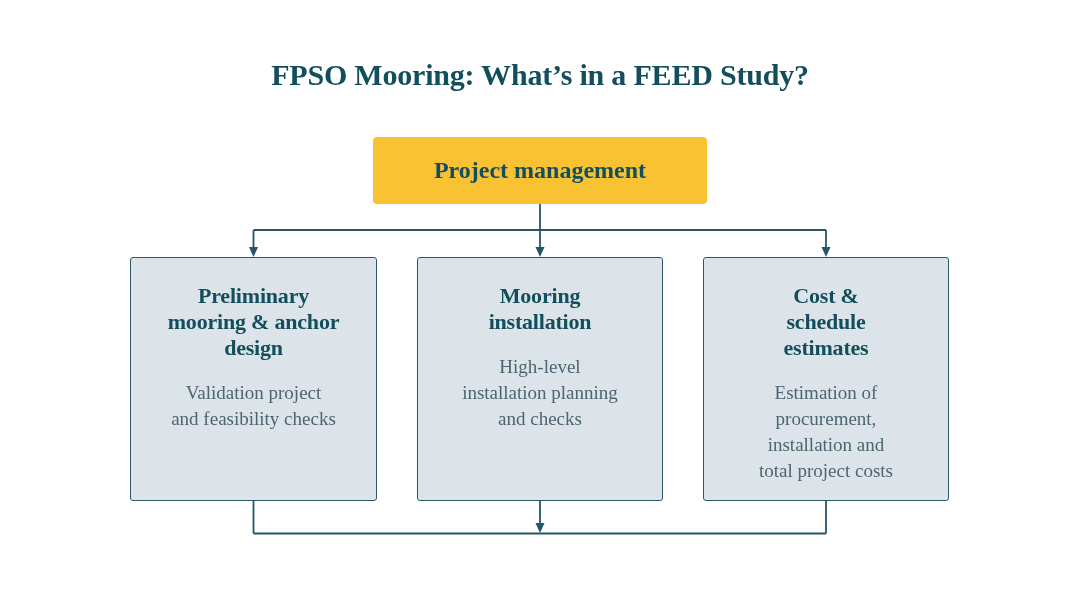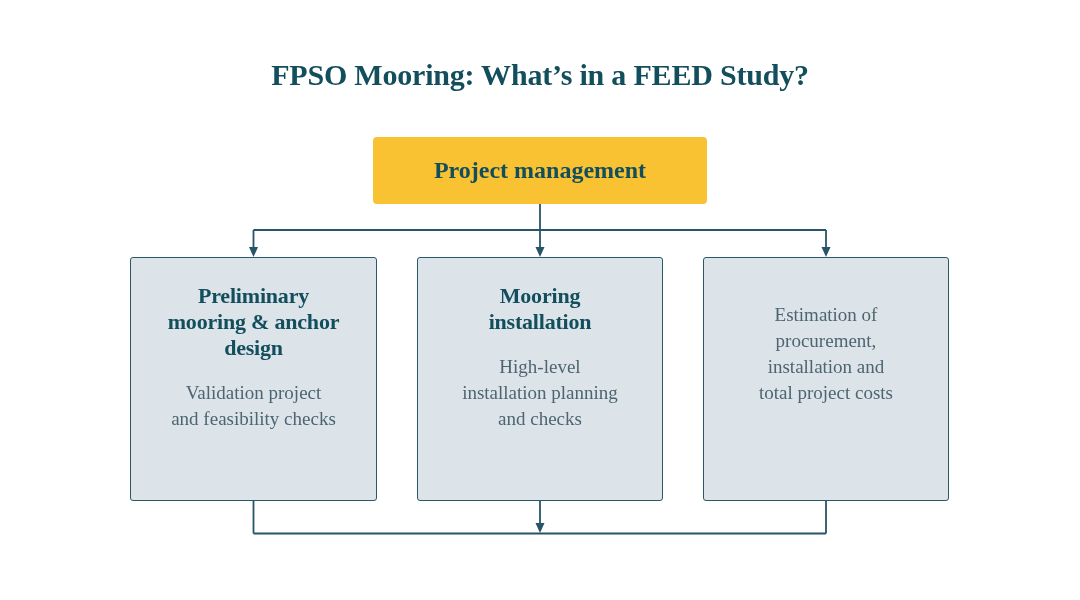--- a/index.html
+++ b/index.html
@@ -129,20 +129,25 @@
       <span>installation</span>
     </div>
     <div class="node-body">
       <span>High-level</span>
       <span>installation planning</span>
       <span>and checks</span>
     </div>
   </div>
 
   <div class="node n2">
+    <div class="node-heading">
+      <span>Cost &amp;</span>
+      <span>schedule</span>
+      <span>estimates</span>
+    </div>
     <div class="node-body">
       <span>Estimation of</span>
       <span>procurement,</span>
       <span>installation and</span>
       <span>total project costs</span>
     </div>
   </div>
 
 </div>
 

